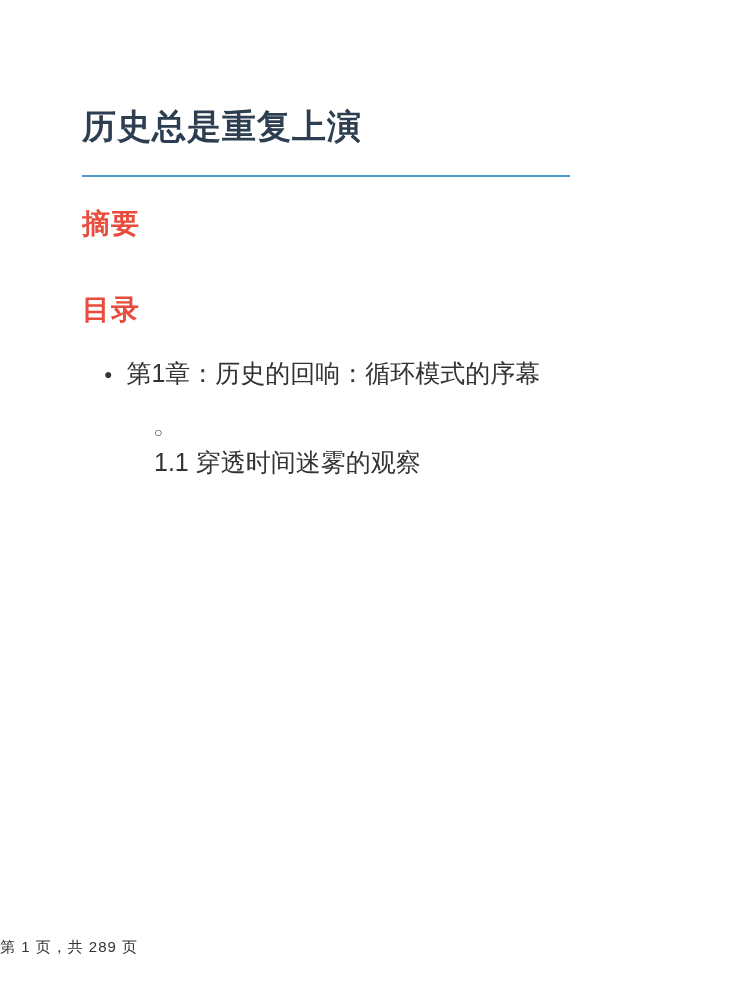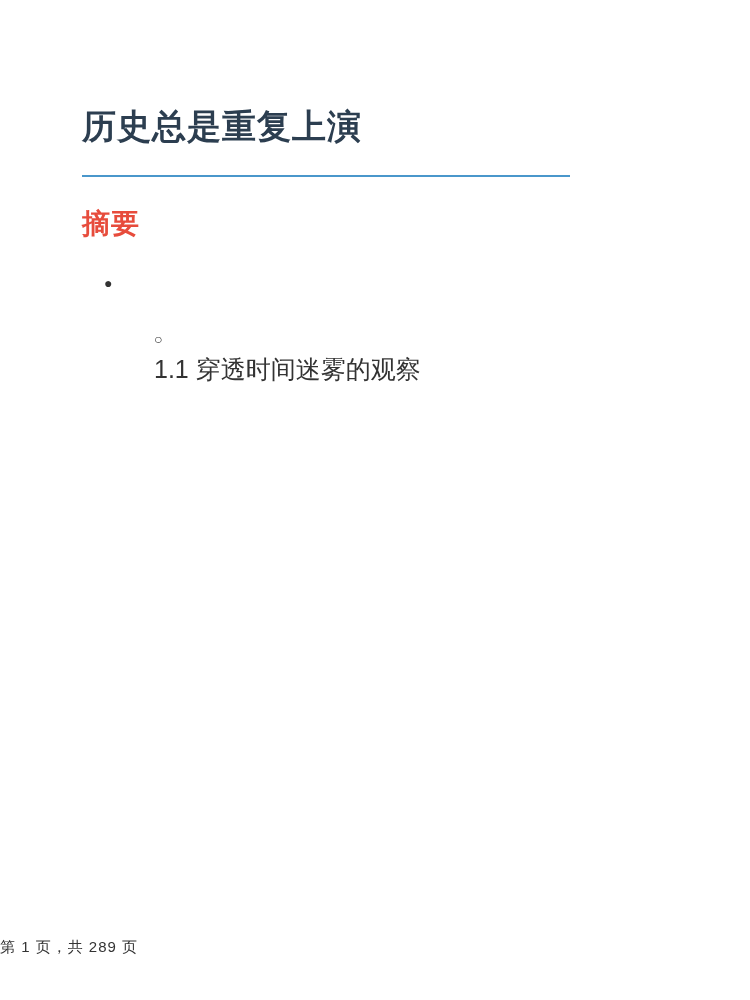--- a/index.html
+++ b/index.html
@@ -84,23 +84,25 @@
 
   <header class="doc-header">
     <h1 class="doc-title">历史总是重复上演</h1>
   </header>
 
   <section>
     <h2 class="section-heading abstract-heading">摘要</h2>
   </section>
 
   <section>
+    <h2 class="section-heading toc-heading">目录</h2>
     <ul class="toc-list">
       <li class="toc-item level-1">
         <span class="bullet disc"></span>
+        <span>第1章：历史的回响：循环模式的序幕</span>
       </li>
       <li class="toc-item level-2">
         <span class="bullet circle"></span>
         <span>1.1 穿透时间迷雾的观察</span>
       </li>
     </ul>
   </section>
 
   <footer class="page-footer">第 1 页，共 289 页</footer>
 

